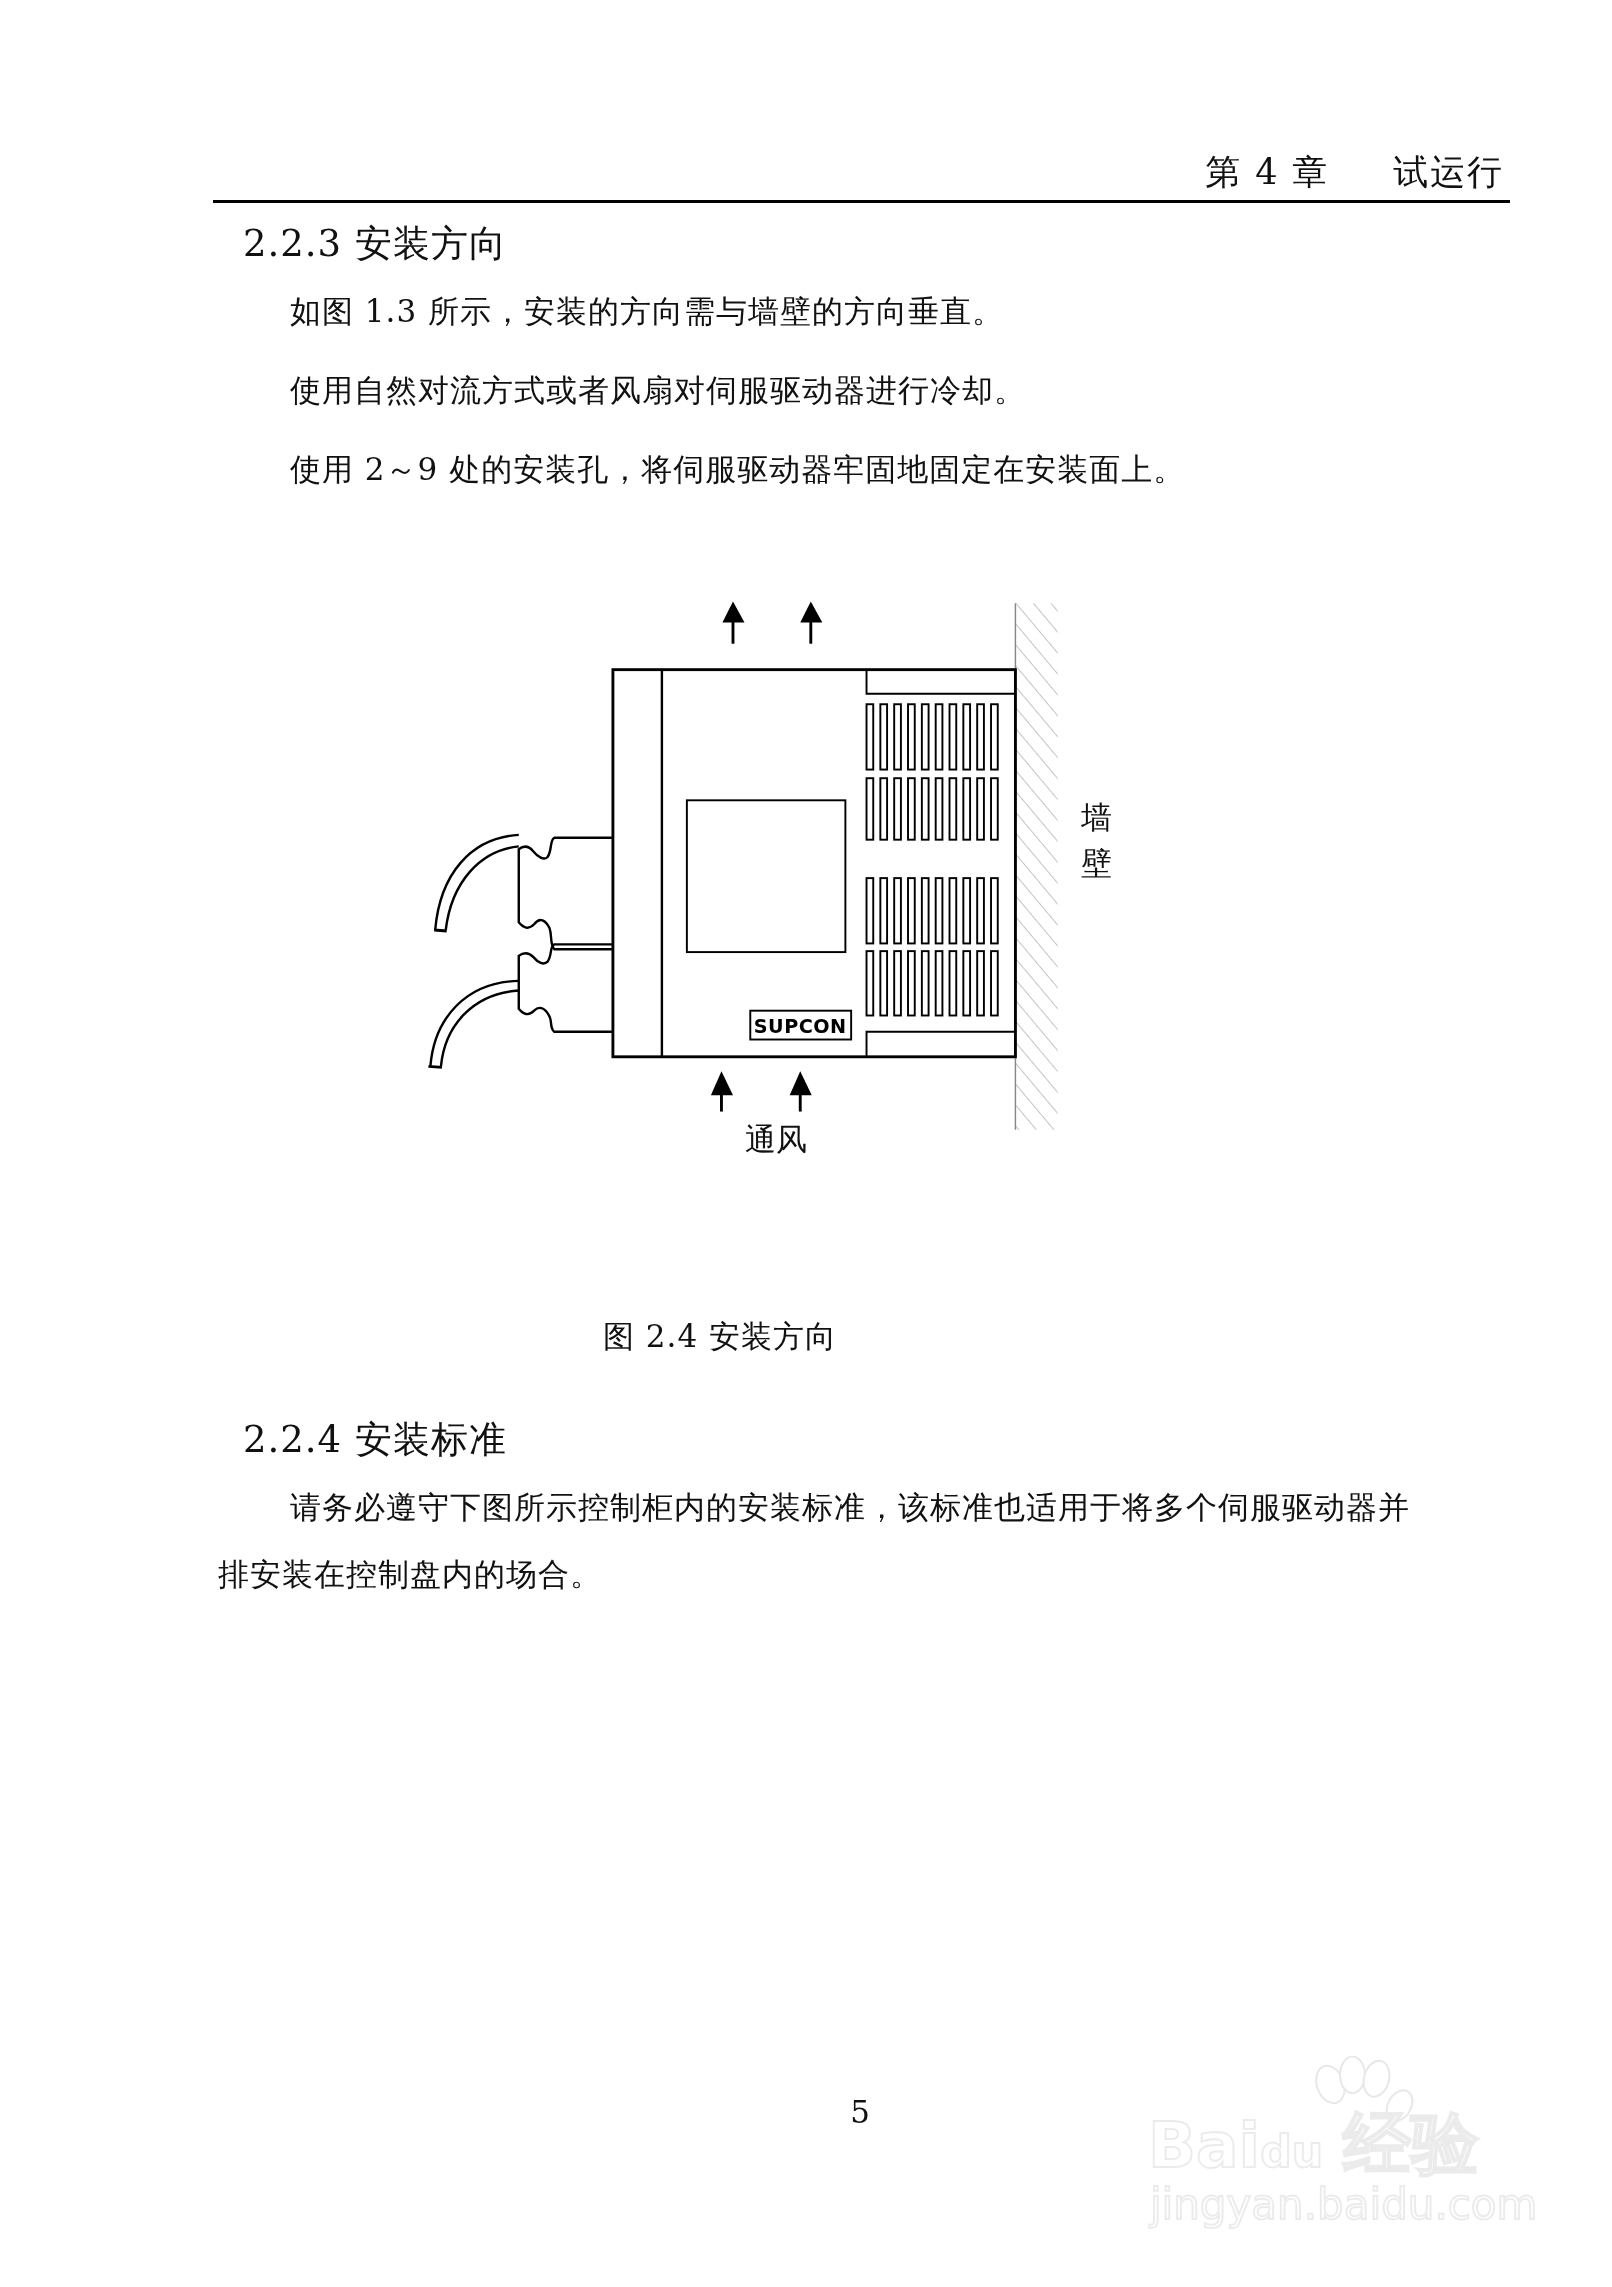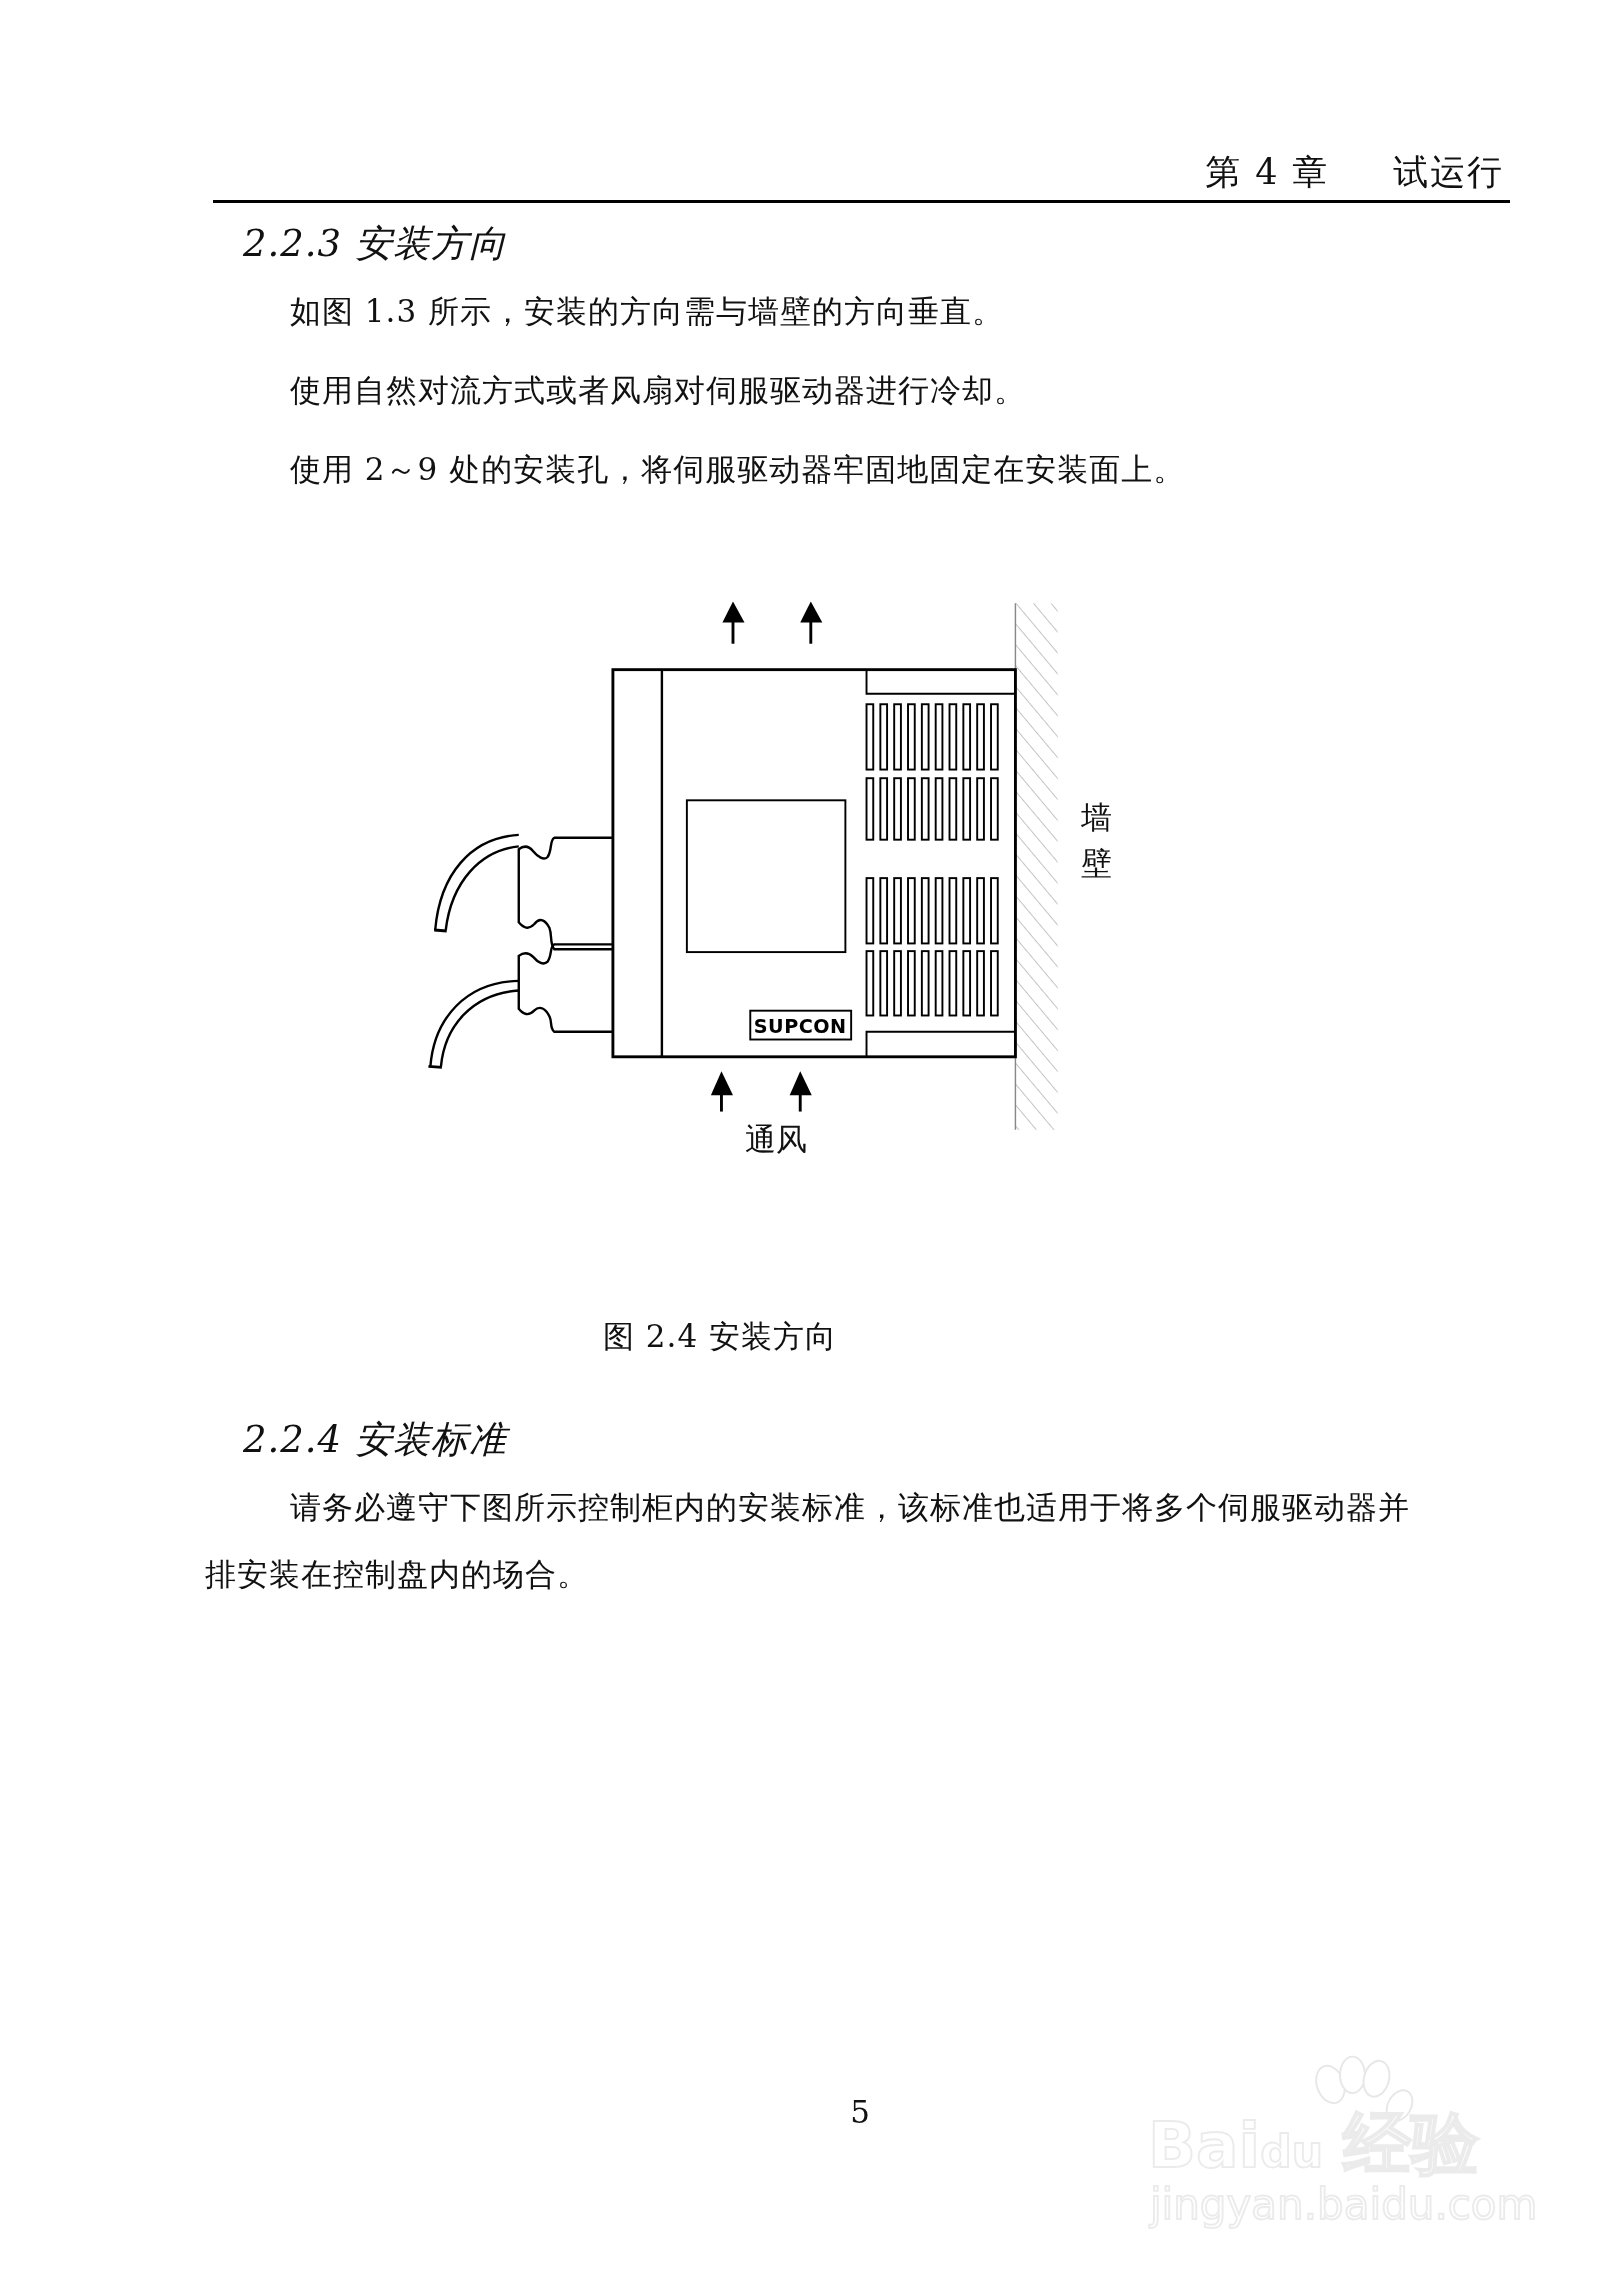--- a/index.html
+++ b/index.html
@@ -1,23 +1,23 @@
 <!DOCTYPE html>
 <html><head>
 <meta charset="utf-8">
 <style>
   html, body { margin:0; padding:0; background:#ffffff; }
   body { width:1612px; height:2287px; position:relative; overflow:hidden;
          font-family:"DejaVu Serif","Liberation Serif",serif; color:#111; }
   .abs { position:absolute; white-space:nowrap; }
   .header-text { top:149px; right:108px; font-size:35px; letter-spacing:1.9px;text-align:center; }
   .header-rule { left:213px; top:200px; width:1297px; height:2.9px; background:#000; }
-  .h2 { font-size:37px; left:243px; letter-spacing:1px;font-style:italic; }
+  .h2 { font-size:37px; left:243px; letter-spacing:1px; }
   .para { font-size:31px; left:290px; letter-spacing:1px; }
-  .para2 { font-size:31px; left:205px; letter-spacing:1px; }
+  .para2 { font-size:31px; left:218px; letter-spacing:1px; }
   .caption { font-size:31px; top:1316px; left:0; width:1440px; text-align:center; letter-spacing:1px; }
   .pagenum { font-size:31px; top:2094px; left:0; width:1720px; text-align:center; }
   .label-cjk { font-family:"DejaVu Sans","Liberation Sans",sans-serif; font-size:31px; }
   .watermark { left:1148px; top:2046px; width:384px; height:192px; opacity:0.35; }
   .wm-text { font-family:"DejaVu Sans","Liberation Sans",sans-serif; color:#fff;
              -webkit-text-stroke:1.9px #c8c8c8; font-weight:bold; }
 </style>
 </head>
 <body>
 

